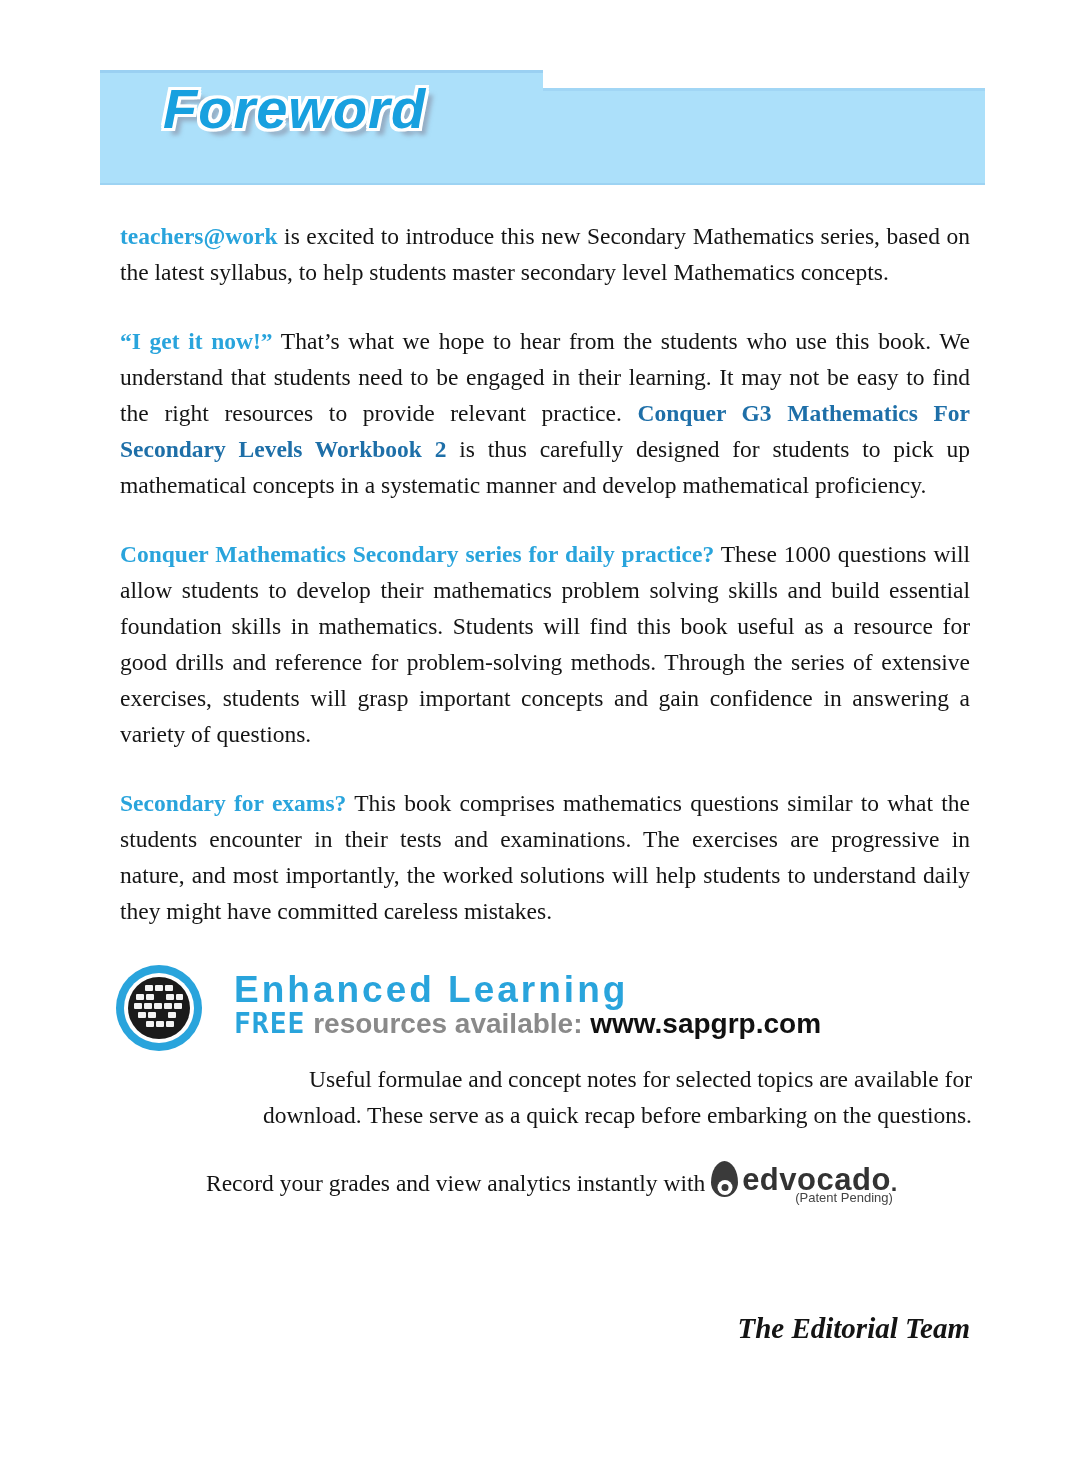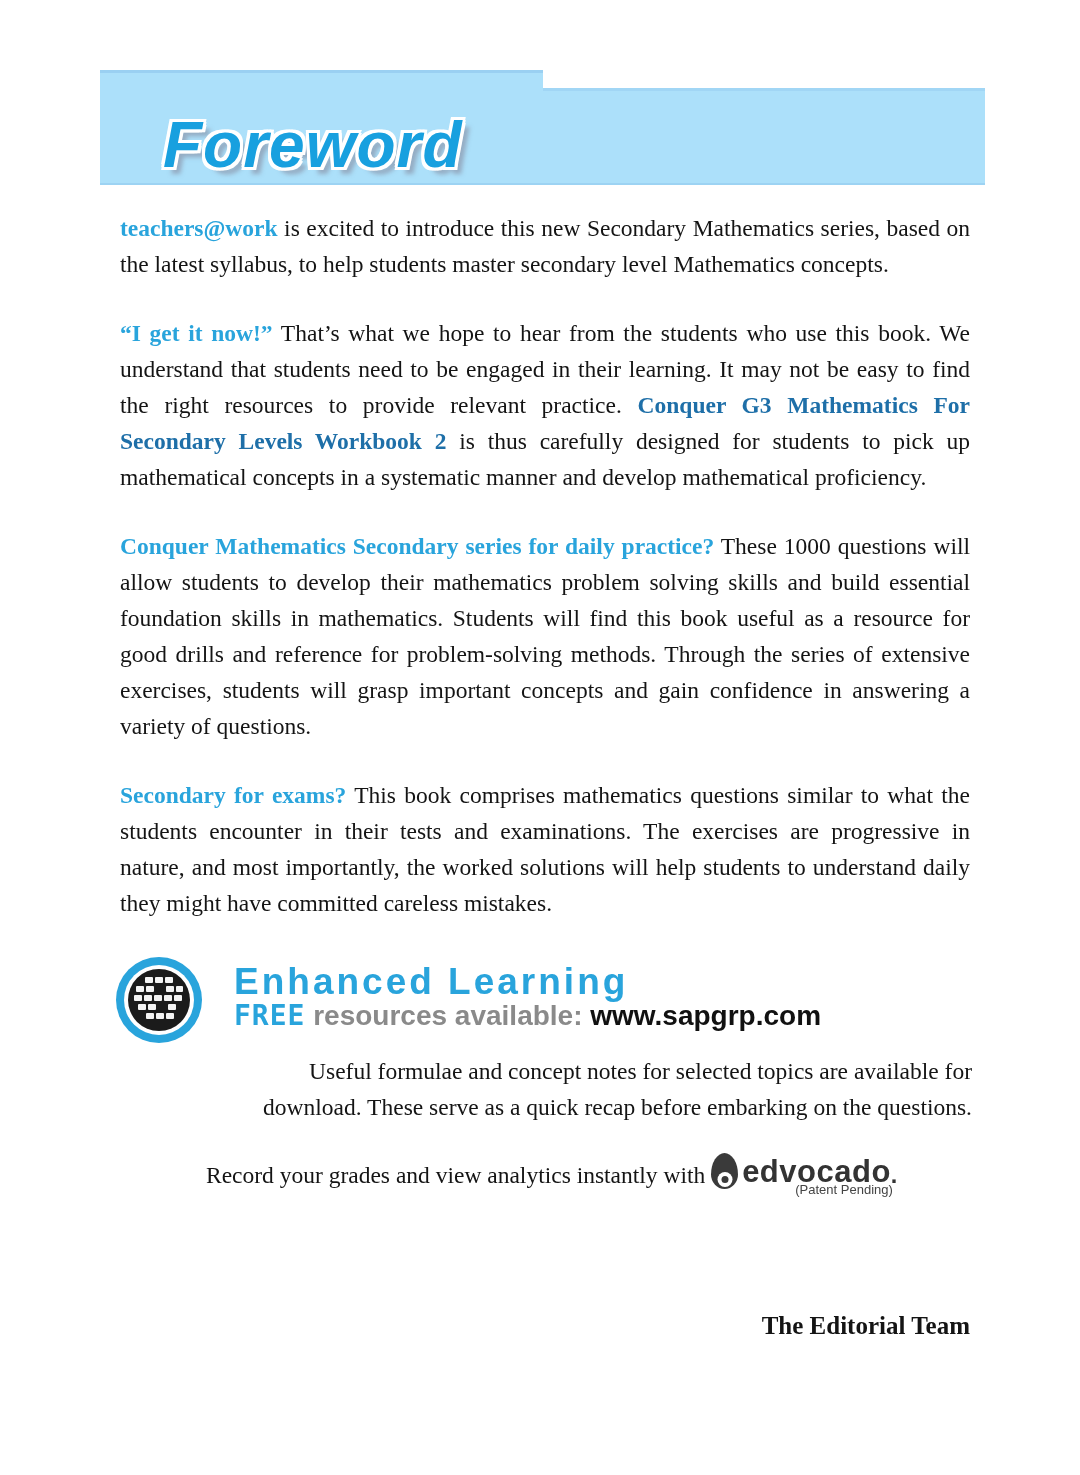--- a/index.html
+++ b/index.html
@@ -27,32 +27,32 @@
     position:absolute; left:100px; top:70px; width:443px; height:115px;
     background:var(--banner);
     box-shadow: inset 0 3px 0 rgba(140,195,235,.55), inset 0 -2px 0 rgba(140,195,235,.45);
   }
   .banner-right{
     position:absolute; left:543px; top:88px; width:442px; height:97px;
     background:var(--banner);
     box-shadow: inset 0 3px 0 rgba(140,195,235,.35), inset 0 -2px 0 rgba(140,195,235,.45);
   }
   .title{
-    position:absolute; left:163px; top:108px;
+    position:absolute; left:163px; top:76px;
     font-family:"Liberation Sans", sans-serif;
     font-weight:bold; font-style:italic;
-    font-size:64px; letter-spacing:1px;
+    font-size:56px; letter-spacing:1px;
     color:var(--title-blue);
     text-shadow:
       -3px -3px 0 #fff, 3px -3px 0 #fff, -3px 3px 0 #fff, 3px 3px 0 #fff,
       0 -3px 0 #fff, 0 3px 0 #fff, -3px 0 0 #fff, 3px 0 0 #fff,
       7px 7px 4px rgba(130,130,150,.55);
   }
   .content{
-    position:absolute; left:120px; top:210px; width:850px;
+    position:absolute; left:120px; top:218px; width:850px;
   }
   .para{
     font-size:23.5px; line-height:36px;
     text-align:justify;
     margin:0 0 33px 0;
   }
   .seg-plain{color:var(--ink);}
   .seg-cyan{color:var(--cyan); font-weight:bold;}
   .seg-blue{color:var(--blue); font-weight:bold;}
 
@@ -113,21 +113,21 @@
     color:#333;
   }
   .patent{
     position:absolute; right:-2px; bottom:-9px;
     font-family:"Liberation Sans", sans-serif;
     font-size:13px; color:#444; white-space:nowrap;
   }
   .record .period{font-weight:bold; font-family:"Liberation Sans", sans-serif; color:#333;}
   .signature{
     position:absolute; top:1312px; right:110px;
-    font-size:25px; font-weight:bold;
+    font-size:29px; font-weight:bold;font-style:italic;
   }
 </style>
 </head>
 <body>
 
 <div class="page">
 
   <div class="banner-left"></div>
   <div class="banner-right"></div>
   <h1 class="title">Foreword</h1>

